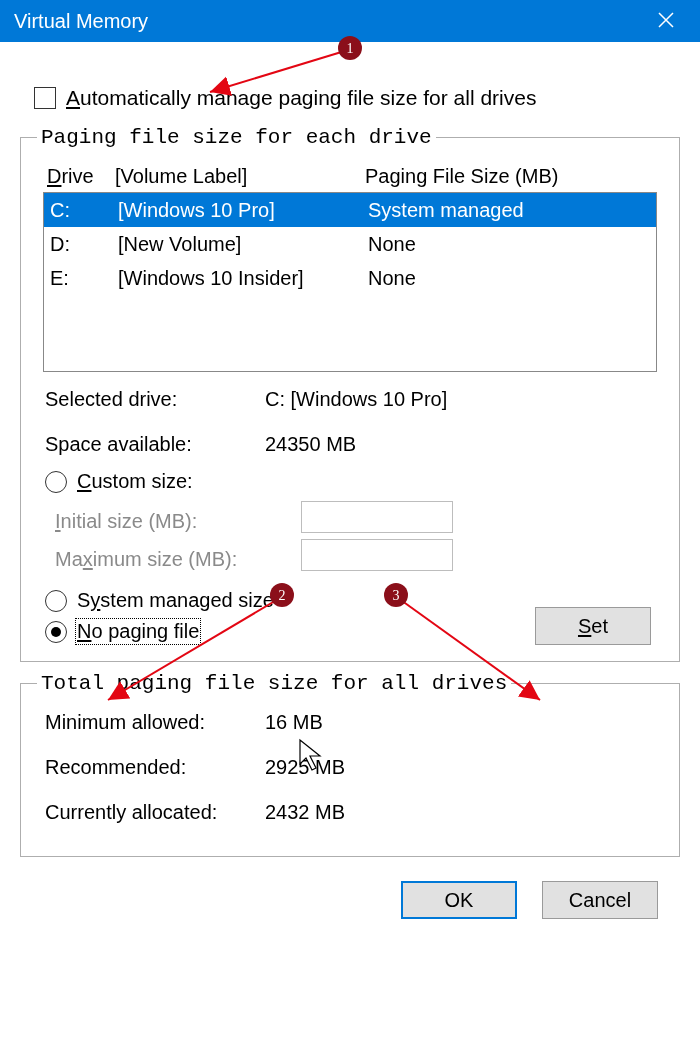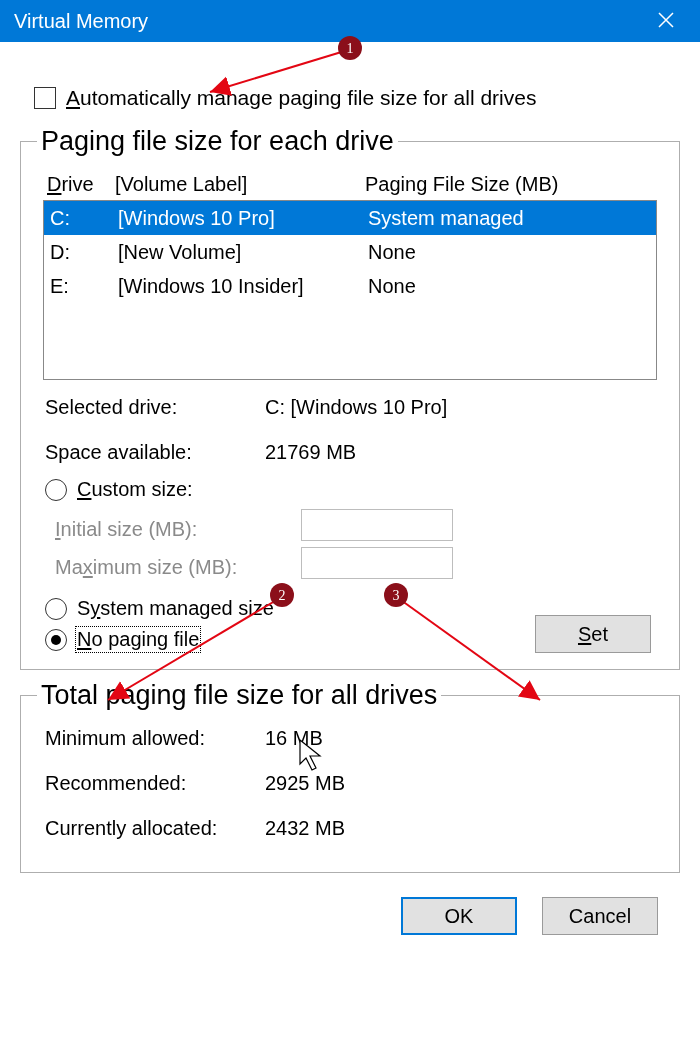--- a/index.html
+++ b/index.html
@@ -47,22 +47,23 @@
     margin-right: 10px;
     background: #fff;
   }
   .u { text-decoration: underline; text-underline-offset: 2px; }
   fieldset {
     border: 1px solid #aeaeae;
     margin: 0 0 10px 0;
     padding: 10px 16px 16px 16px;
   }
   legend {
-    font-size: 27px;
+    font-size: 21px;
     padding: 0 4px;
+    font-family: Liberation Mono, monospace;
   }
   .list-head {
     display: flex;
     font-size: 20px;
     margin: 6px 0 4px 10px;
   }
   .col-drive { width: 68px; }
   .col-vol   { width: 250px; }
   .col-size  { flex: 1; }
   .list {
@@ -202,21 +203,21 @@
         <span class="col-drive">E:</span>
         <span class="col-vol">[Windows 10 Insider]</span>
         <span class="col-size">None</span>
       </div>
     </div>
 
     <div class="info-grid">
       <span>Selected drive:</span>
       <span>C:  [Windows 10 Pro]</span>
       <span>Space available:</span>
-      <span>21769 MB</span>
+      <span>24350 MB</span>
     </div>
 
     <div class="radio-row">
       <span class="radio"></span>
       <span><span class="u">C</span><span>ustom size:</span></span>
     </div>
     <div class="size-row disabled">
       <span class="lbl"><span class="u">I</span><span>nitial size (MB):</span></span>
       <span class="txtbox"></span>
     </div>

